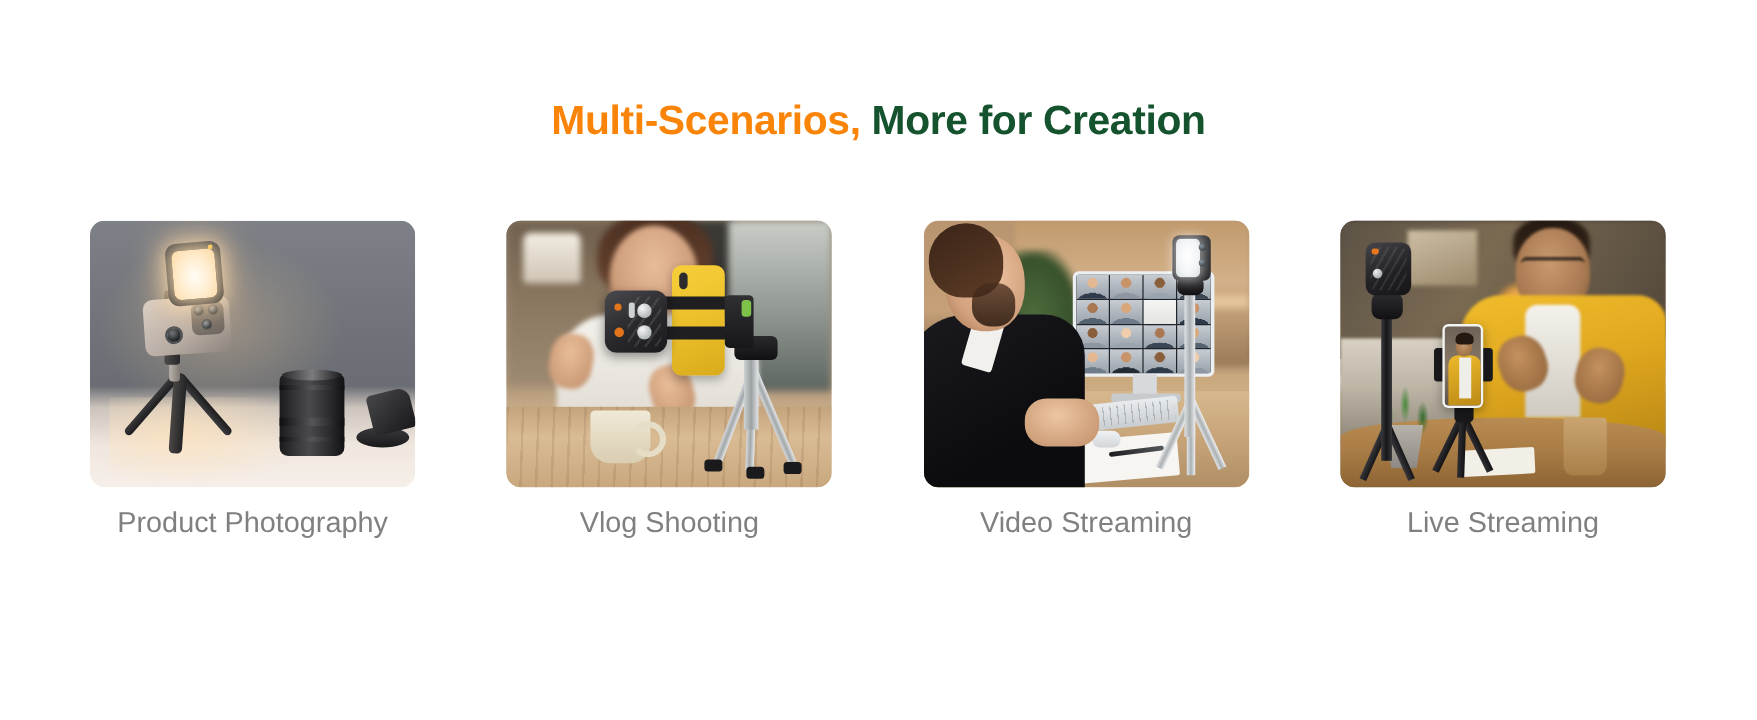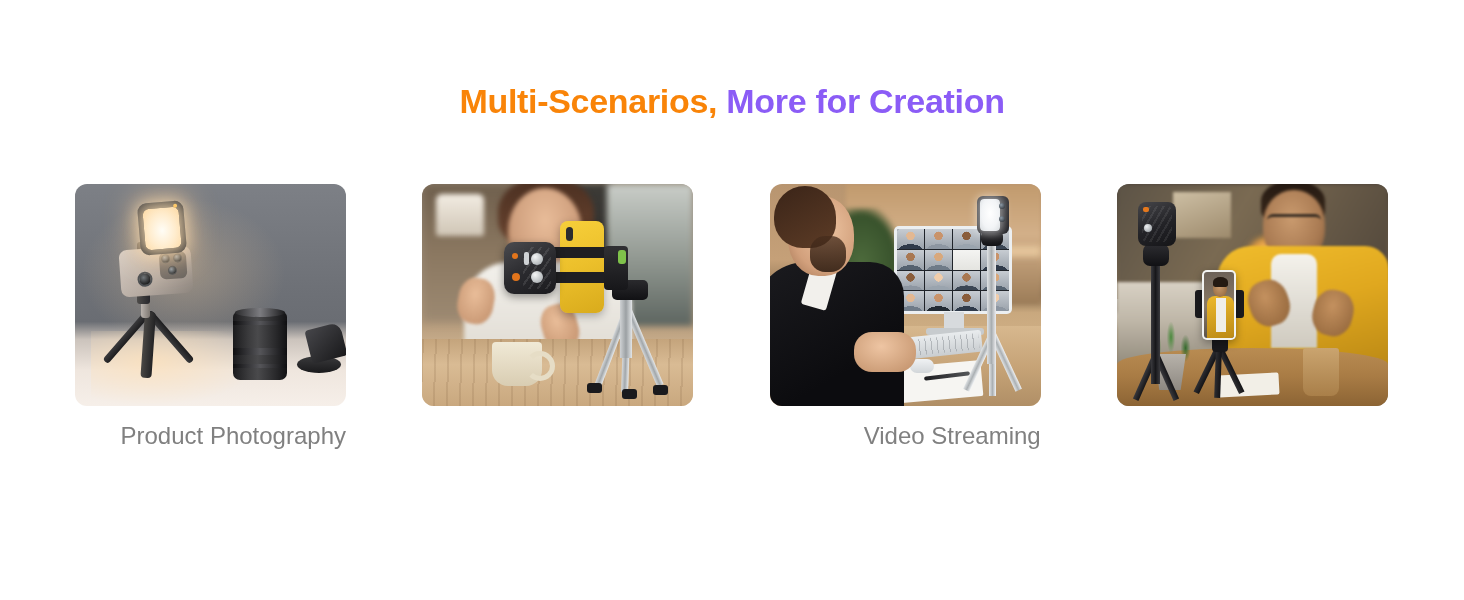--- a/index.html
+++ b/index.html
@@ -27,21 +27,21 @@
     left: 0;
     width: 1464px;
     text-align: center;
     font-size: 34px;
     font-weight: 700;
     letter-spacing: -0.3px;
     line-height: 46px;
     white-space: nowrap;
   }
   .headline .accent { color: #f98408; }
-  .headline .plain  { color: #8b5cf6; }
+  .headline .plain  { color: #14532d; }
 
   
   .grid {
     position: absolute;
     top: 184px;
     left: 75px;
     width: 1313px;
     display: flex;
     justify-content: space-between;
   }
@@ -51,21 +51,21 @@
     position: relative;
     width: 271px;
     height: 222px;
     border-radius: 12px;
     overflow: hidden;
     background: #cfcfcf;
   }
 
   .caption {
     margin-top: 14px;
-    text-align: right;
+    text-align: center;
     font-size: 24px;
     font-weight: 400;
     color: #808080;
     line-height: 32px;
     white-space: nowrap;
   }
 
   
   .sc1 {
     background:
@@ -653,20 +653,21 @@
         <div class="bubble"></div>
         <div class="led-mod">
           <div class="chev"></div>
           <div class="o1"></div>
           <div class="o2"></div>
           <div class="bar"></div>
           <div class="kn k1"></div>
           <div class="kn k2"></div>
         </div>
       </div>
+      <div class="caption">Vlog Shooting</div>
     </div>
 
     <div class="card">
       <div class="thumb sc3">
         <div class="wall"></div>
         <div class="wall-strip"></div>
         <div class="plant"></div>
         <div class="desk"></div>
         <div class="paper"></div>
         <div class="pen"></div>
@@ -749,16 +750,17 @@
         <div class="clip4 r"></div>
         <div class="phone4">
           <div class="pscreen">
             <div class="ph-jacket"></div>
             <div class="ph-tee"></div>
             <div class="ph-head"></div>
             <div class="ph-hair"></div>
           </div>
         </div>
       </div>
+      <div class="caption">Live Streaming</div>
     </div>
 
   </div>
 </div>
 
 </body></html>

